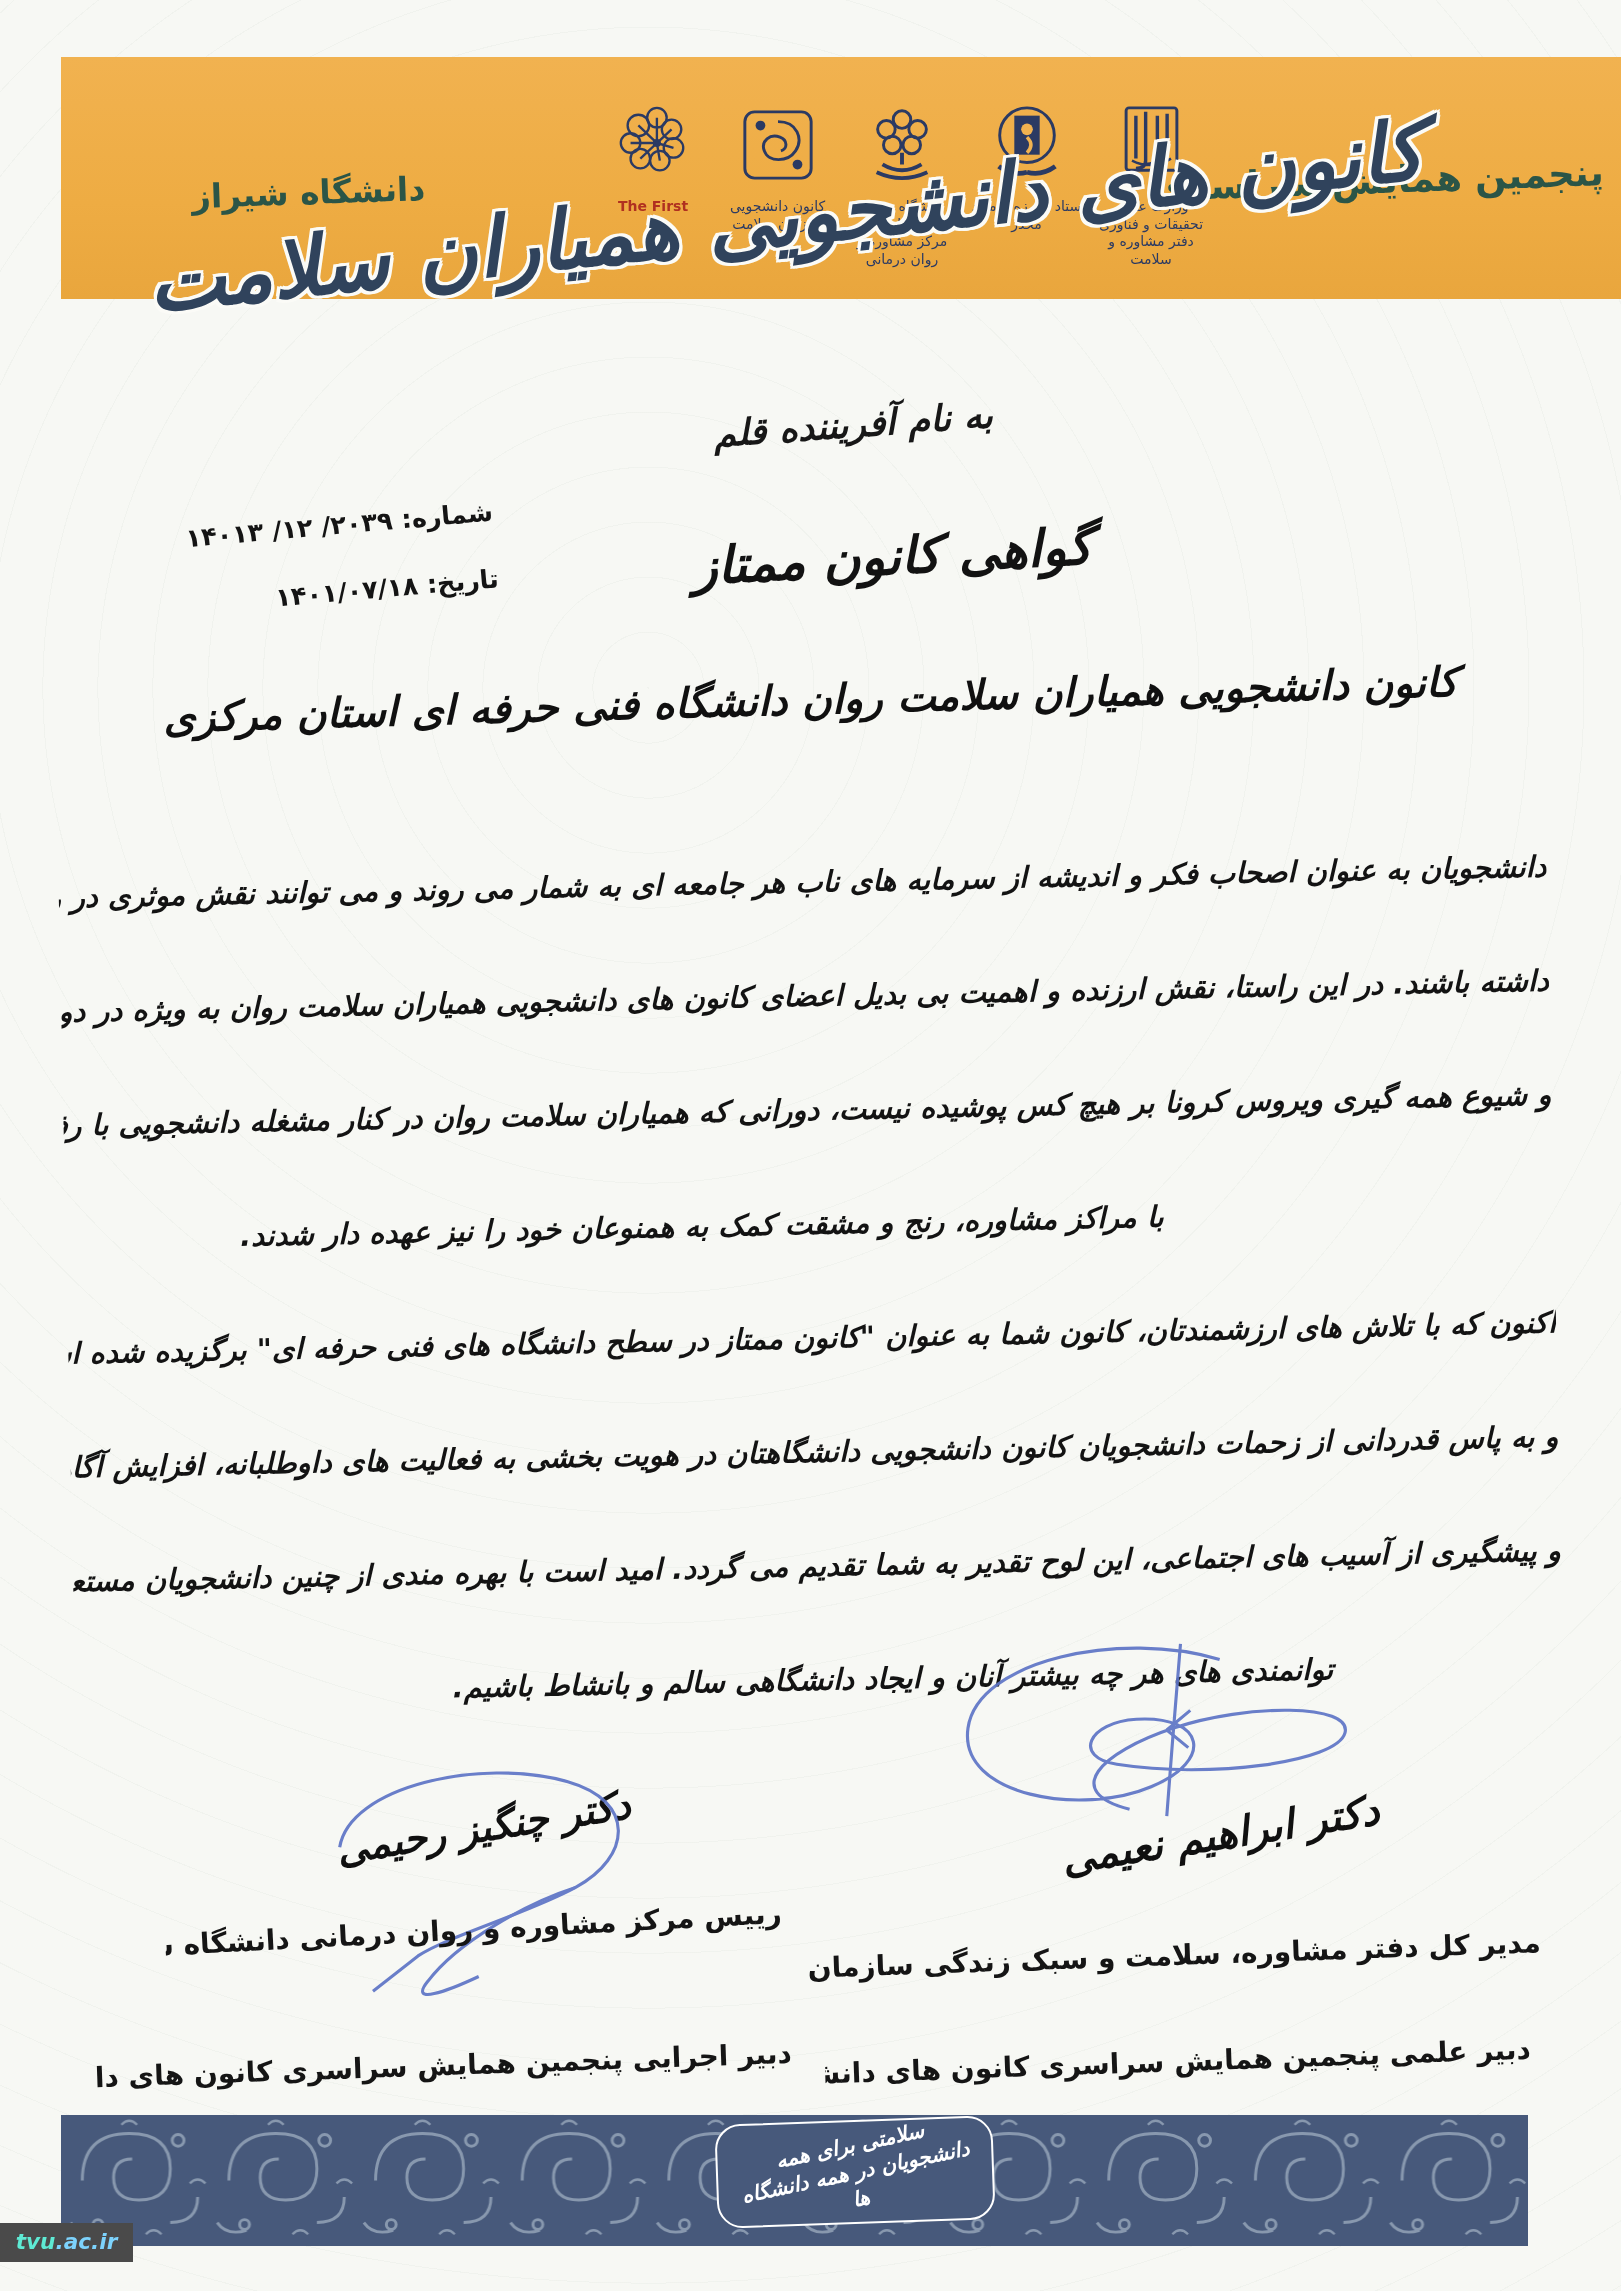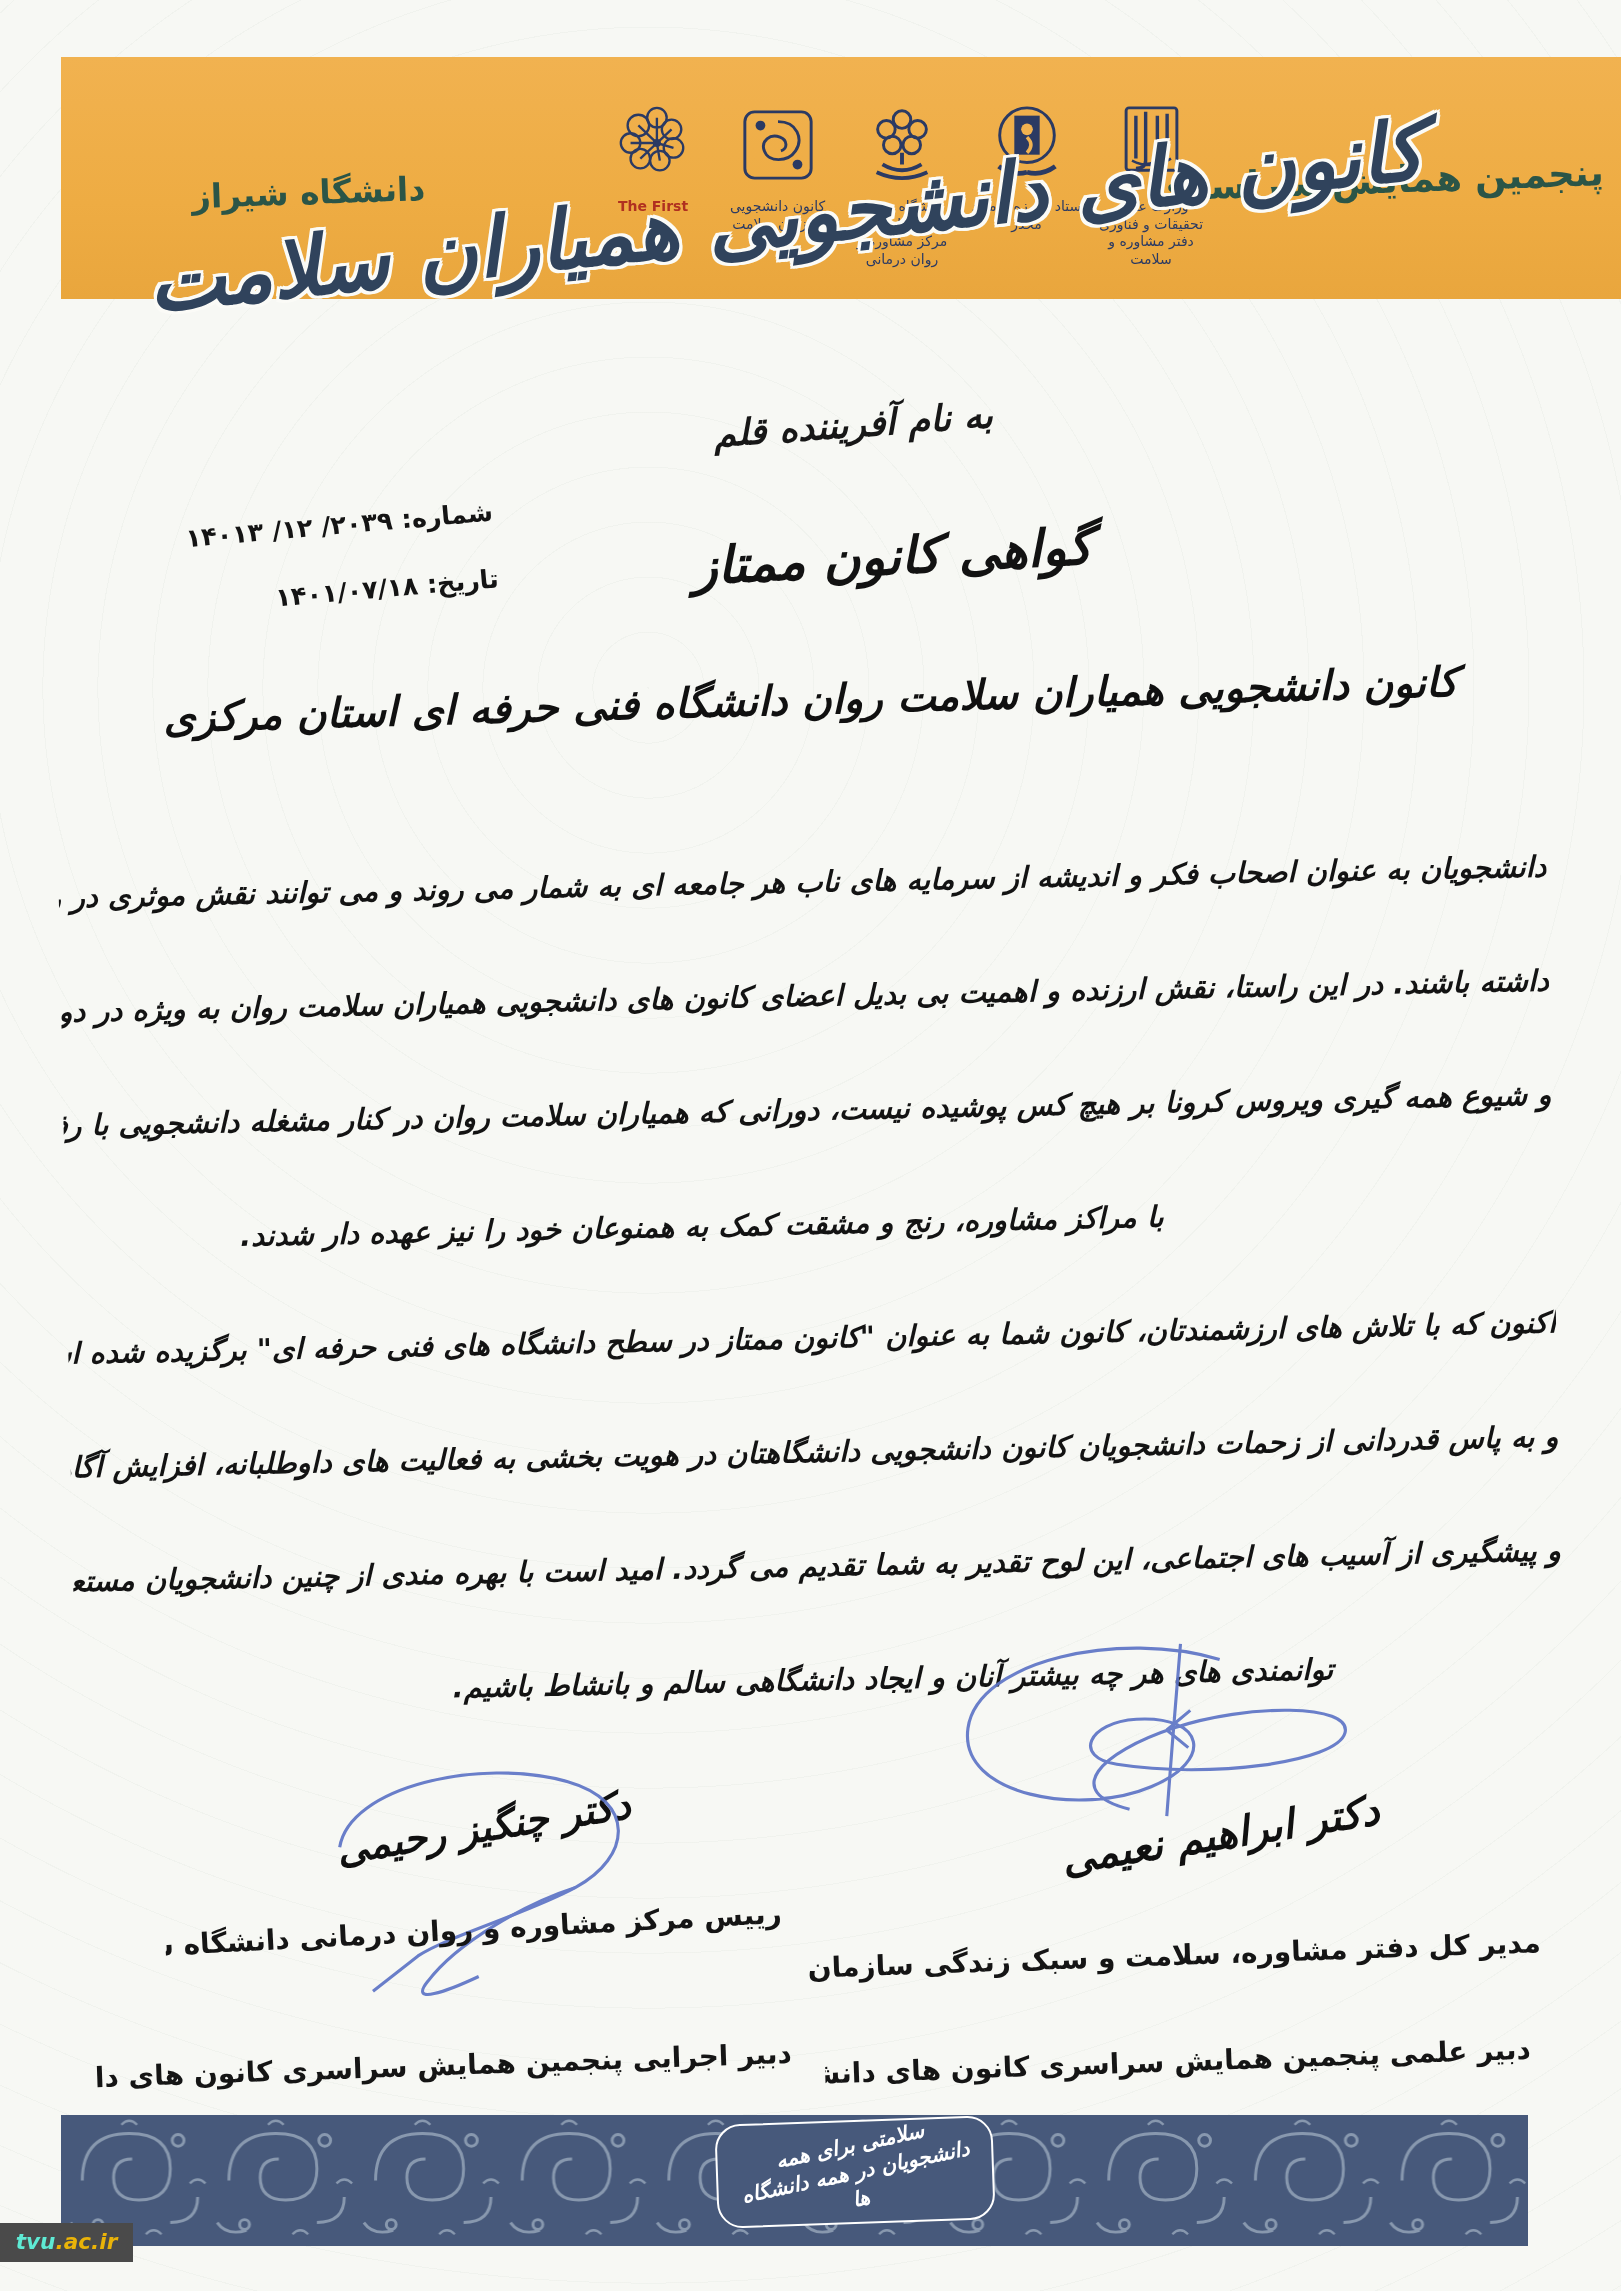--- a/index.html
+++ b/index.html
@@ -68,21 +68,21 @@
   
   .footer-band{ left:61px; top:2115px; width:1467px; height:131px; background:#47597b; overflow:hidden; }
   .slogan-box{ position:absolute; left:655px; top:4.9px; width:274px; height:100px;
     border:2.9px solid #ffffff; border-radius:25.5px; background:#47597b;
     display:flex; align-items:center; justify-content:center; transform:rotate(-2deg); overflow:hidden; }
   .slogan-text{ color:#ffffff; font-weight:bold; font-style:italic; font-size:20.6px; line-height:1.3;
     text-align:center; transform:rotate(-10deg); width:245px; }
   .watermark{ left:0px; top:2223px; background:#4a4a4a; padding:5.9px 15.7px 7.8px 15.7px;
     font-size:21.6px; font-weight:bold; font-style:italic; direction:ltr; }
   .watermark .wm-prefix{ color:#5eead4; }
-  .watermark .wm-suffix{ color:#eab308; }
+  .watermark .wm-suffix{ color:#7dd3fc; }
 </style>
 </head>
 <body>
 
 <div class="page">
 
   <div class="abs band">
     <div class="abs uni-left">دانشگاه شیراز</div>
     <div class="abs conf-right">پنجمین همایش سراسری</div>
 

